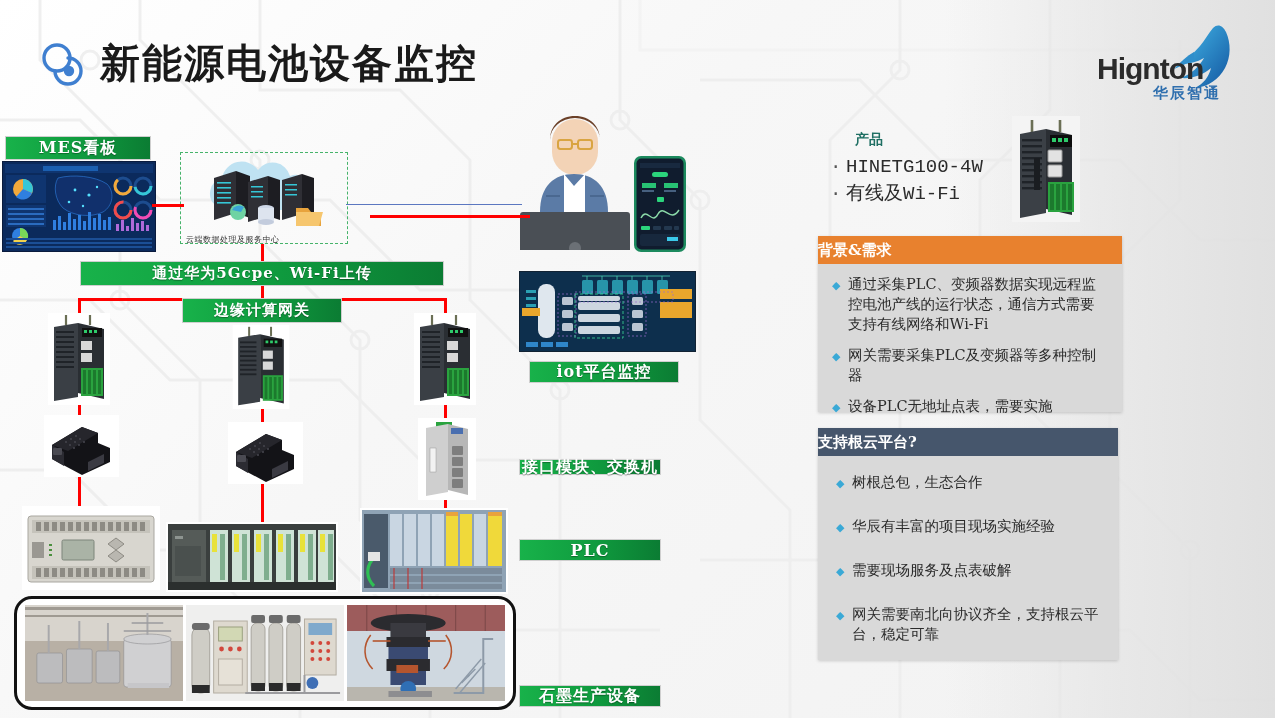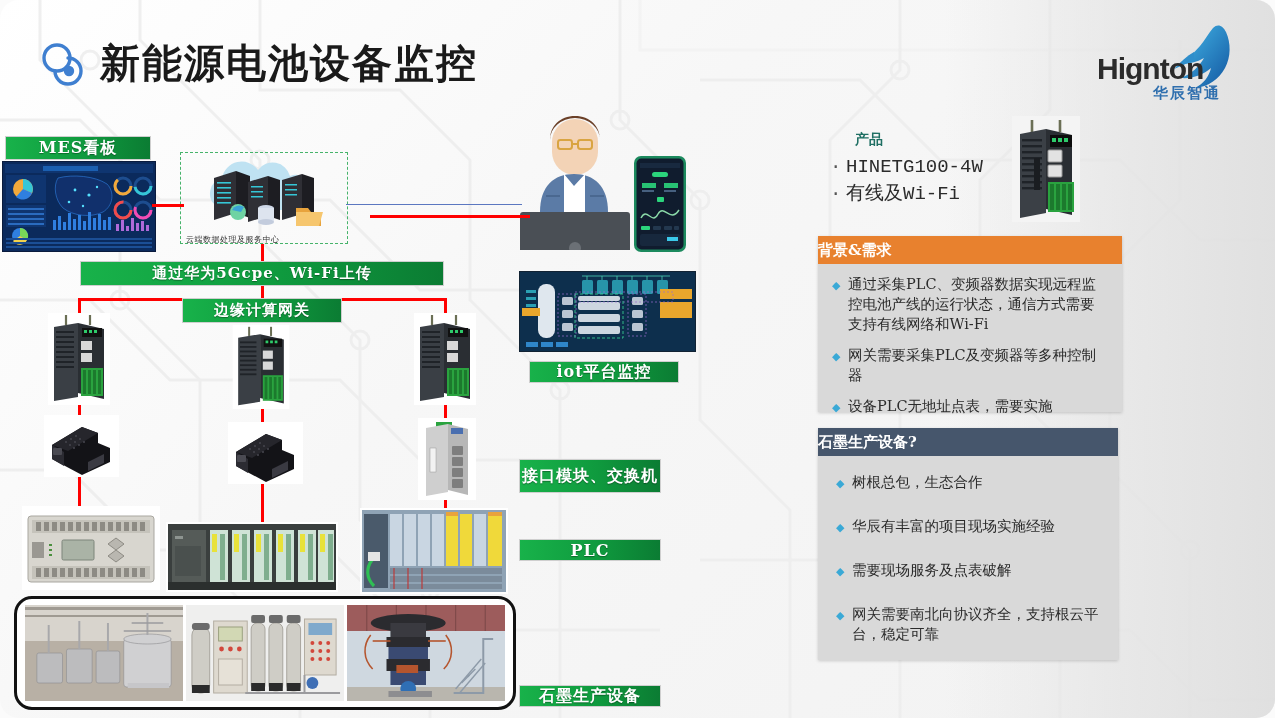--- a/index.html
+++ b/index.html
@@ -5,21 +5,21 @@
   html,body{margin:0;padding:0;}
   body{
     width:1275px;height:718px;overflow:hidden;
     font-family:"Liberation Serif", serif;
     background:#fbfbfb;
     position:relative;
   }
   
   #slide{position:absolute;inset:0;width:1275px;height:718px;background:
       linear-gradient(135deg,#ffffff 0%,#f7f7f7 40%,#f2f2f2 100%);
-      overflow:hidden;border-radius:19px;}
+      overflow:hidden;}
   .circuit{position:absolute;inset:0;pointer-events:none;opacity:.85;}
   .rightfade{position:absolute;right:0;top:0;width:330px;height:718px;
     background:linear-gradient(90deg,rgba(235,235,235,0) 0%,rgba(228,228,228,.75) 55%,rgba(222,222,222,.9) 100%);
     pointer-events:none;}
 
   
   .hdr-logo{position:absolute;left:38px;top:38px;width:52px;height:52px;}
   .hdr-title{position:absolute;left:100px;top:36px;font-size:40px;font-weight:700;
     color:#1a1a1a;letter-spacing:2px;font-family:"DejaVu Serif",serif;white-space:nowrap;}
   .brand{position:absolute;right:30px;top:22px;width:150px;height:78px;}
@@ -366,21 +366,21 @@
   <div class="rl" style="left:78px;top:328px;width:2.5px;height:110px;"></div>
   <div class="rl" style="left:261px;top:360px;width:2.5px;height:80px;"></div>
   <div class="rl" style="left:444px;top:326px;width:2.5px;height:120px;"></div>
   <div class="rl" style="left:78px;top:460px;width:2.5px;height:60px;"></div>
   <div class="rl" style="left:261px;top:470px;width:2.5px;height:52px;"></div>
   <div class="rl" style="left:444px;top:470px;width:2.5px;height:52px;"></div>
 
   <div class="glabel" style="left:80px;top:261px;width:364px;height:25px;font-size:15px;">通过华为5Gcpe、Wi-Fi上传</div>
   <div class="glabel" style="left:182px;top:298px;width:160px;height:25px;font-size:15px;">边缘计算网关</div>
   <div class="glabel" style="left:529px;top:361px;width:150px;height:22px;text-align:right;">iot平台监控</div>
-  <div class="glabel" style="left:519px;top:459px;width:142px;height:34px;">接口模块、交换机</div>
+  <div class="glabel" style="left:519px;top:459px;width:142px;height:16px;">接口模块、交换机</div>
   <div class="glabel" style="left:519px;top:539px;width:142px;height:22px;">PLC</div>
   <div class="glabel" style="left:519px;top:685px;width:142px;height:22px;">石墨生产设备</div>
 
   <svg class="dev" style="left:48px;top:313px;width:62px;height:92px" viewBox="0 0 62 92">
     <rect width="62" height="92" fill="#ffffff"></rect>
     <line x1="18" y1="2" x2="18" y2="12" stroke="#6b6f55" stroke-width="2.2"></line>
     <line x1="42" y1="2" x2="42" y2="12" stroke="#6b6f55" stroke-width="2.2"></line>
     <path d="M6,14 l24,-4 l0,74 l-24,4 Z" fill="#3a3f45"></path>
     <path d="M30,10 l26,6 l0,70 l-26,-6 Z" fill="#2a2e33"></path>
     <g fill="#1f2328">
@@ -817,21 +817,21 @@
         <span class="bullet-tx">网关需要采集PLC及变频器等多种控制器</span>
       </div>
       <div class="bullet-row">
         <span class="bullet-dot">◆</span>
         <span class="bullet-tx">设备PLC无地址点表，需要实施</span>
       </div>
     </div>
   </div>
 
   <div class="panel" style="left:818px;top:428px;width:300px;height:232px;">
-    <div class="panel-hd navy">石墨生产设备?</div>
+    <div class="panel-hd navy">支持根云平台?</div>
     <div class="panel-body" style="padding:16px 14px 8px 18px;">
       <div class="bullet-row" style="margin-bottom:22px;">
         <span class="bullet-dot">◆</span>
         <span class="bullet-tx">树根总包，生态合作</span>
       </div>
       <div class="bullet-row" style="margin-bottom:22px;">
         <span class="bullet-dot">◆</span>
         <span class="bullet-tx">华辰有丰富的项目现场实施经验</span>
       </div>
       <div class="bullet-row" style="margin-bottom:22px;">

